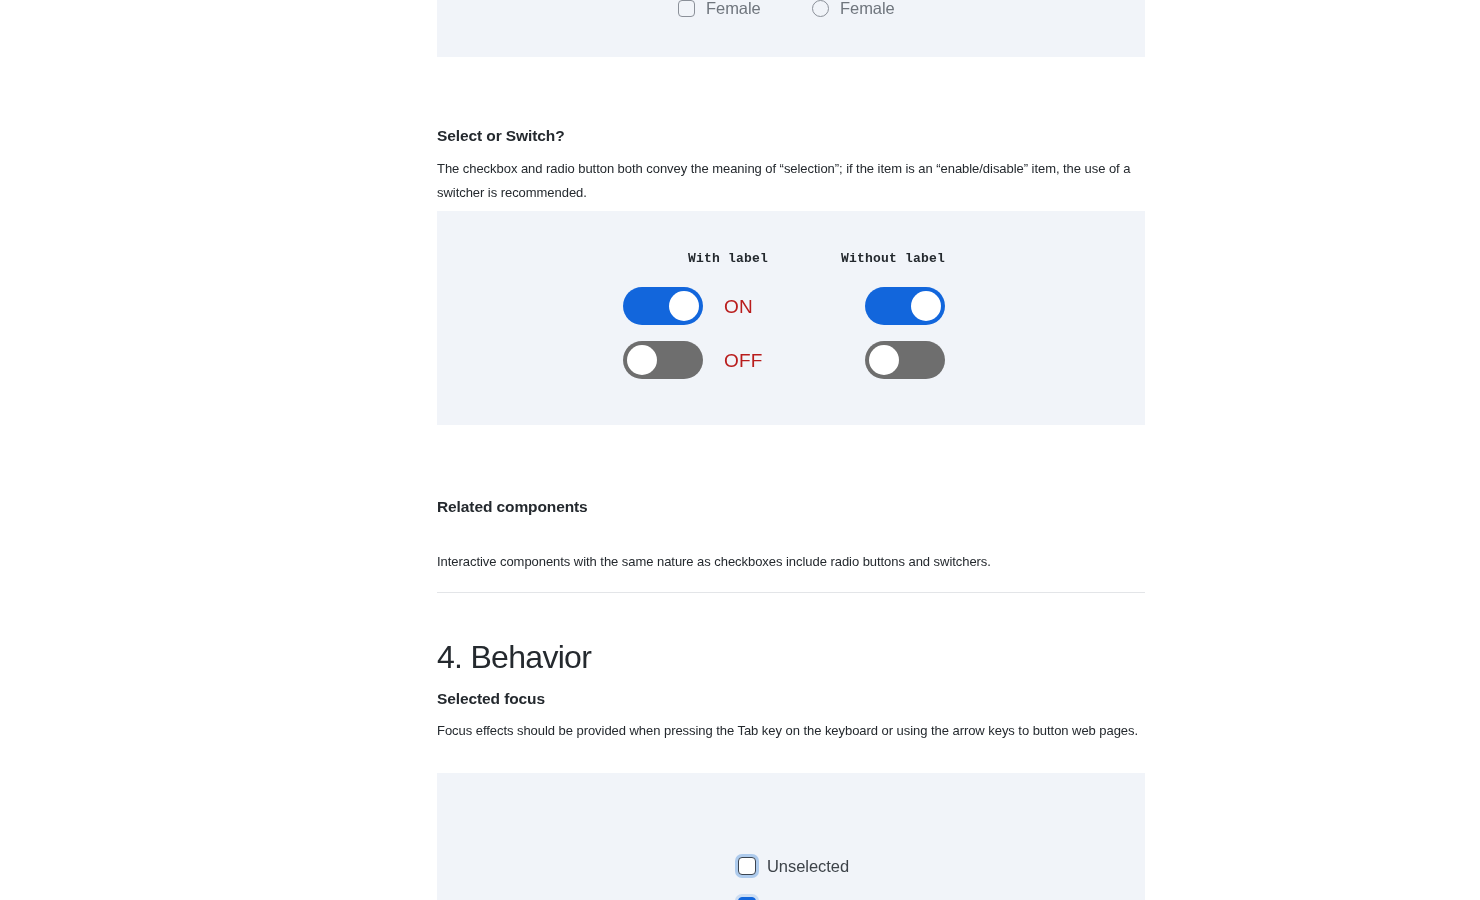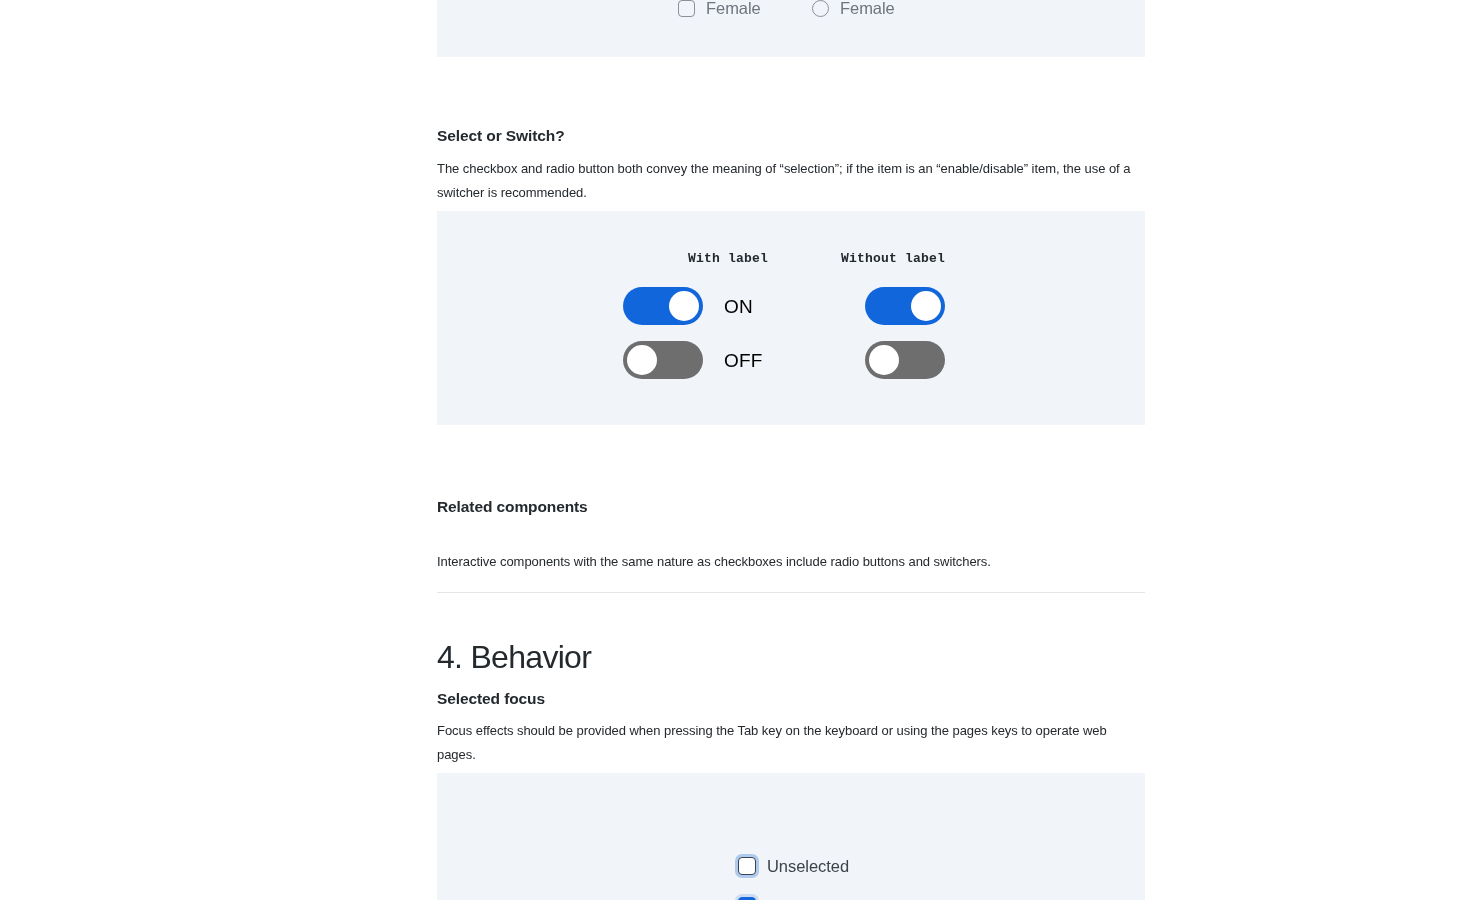--- a/index.html
+++ b/index.html
@@ -145,21 +145,21 @@
     width: 30px;
     height: 30px;
     border-radius: 50%;
     background: #ffffff;
   }
   .toggle.on  .knob { right: 4px; }
   .toggle.off .knob { left: 4px; }
 
   .state-label {
     font-size: 19px;
-    color: #000000;
+    color: #b91c1c;
     letter-spacing: 0.2px;
     line-height: 1;
     width: 44px;
   }
 
   
   .focus-list {
     position: absolute;
     left: 301px;
     top: 57px;
@@ -259,21 +259,21 @@
 
   </div>
 
   <h3 class="col h-sub" style="top:497px;">Related components</h3>
   <p class="col p-body" style="top:550px;">Interactive components with the same nature as checkboxes include radio buttons and switchers.</p>
 
   <div class="divider"></div>
 
   <h2 class="col h-section" style="top:638px;">4. Behavior</h2>
   <h3 class="col h-sub" style="top:689px;">Selected focus</h3>
-  <p class="col p-body" style="top:719px;">Focus effects should be provided when pressing the Tab key on the keyboard or using the pages keys to operate web pages.</p>
+  <p class="col p-body" style="top:719px;">Focus effects should be provided when pressing the Tab key on the keyboard or using the arrow keys to button web pages.</p>
 
   <div class="panel panel-focus">
     <div class="focus-list">
 
       <div class="focus-item">
         <span class="cb-focus"></span>
         <span class="focus-label">Unselected</span>
       </div>
 
       <div class="focus-item">

